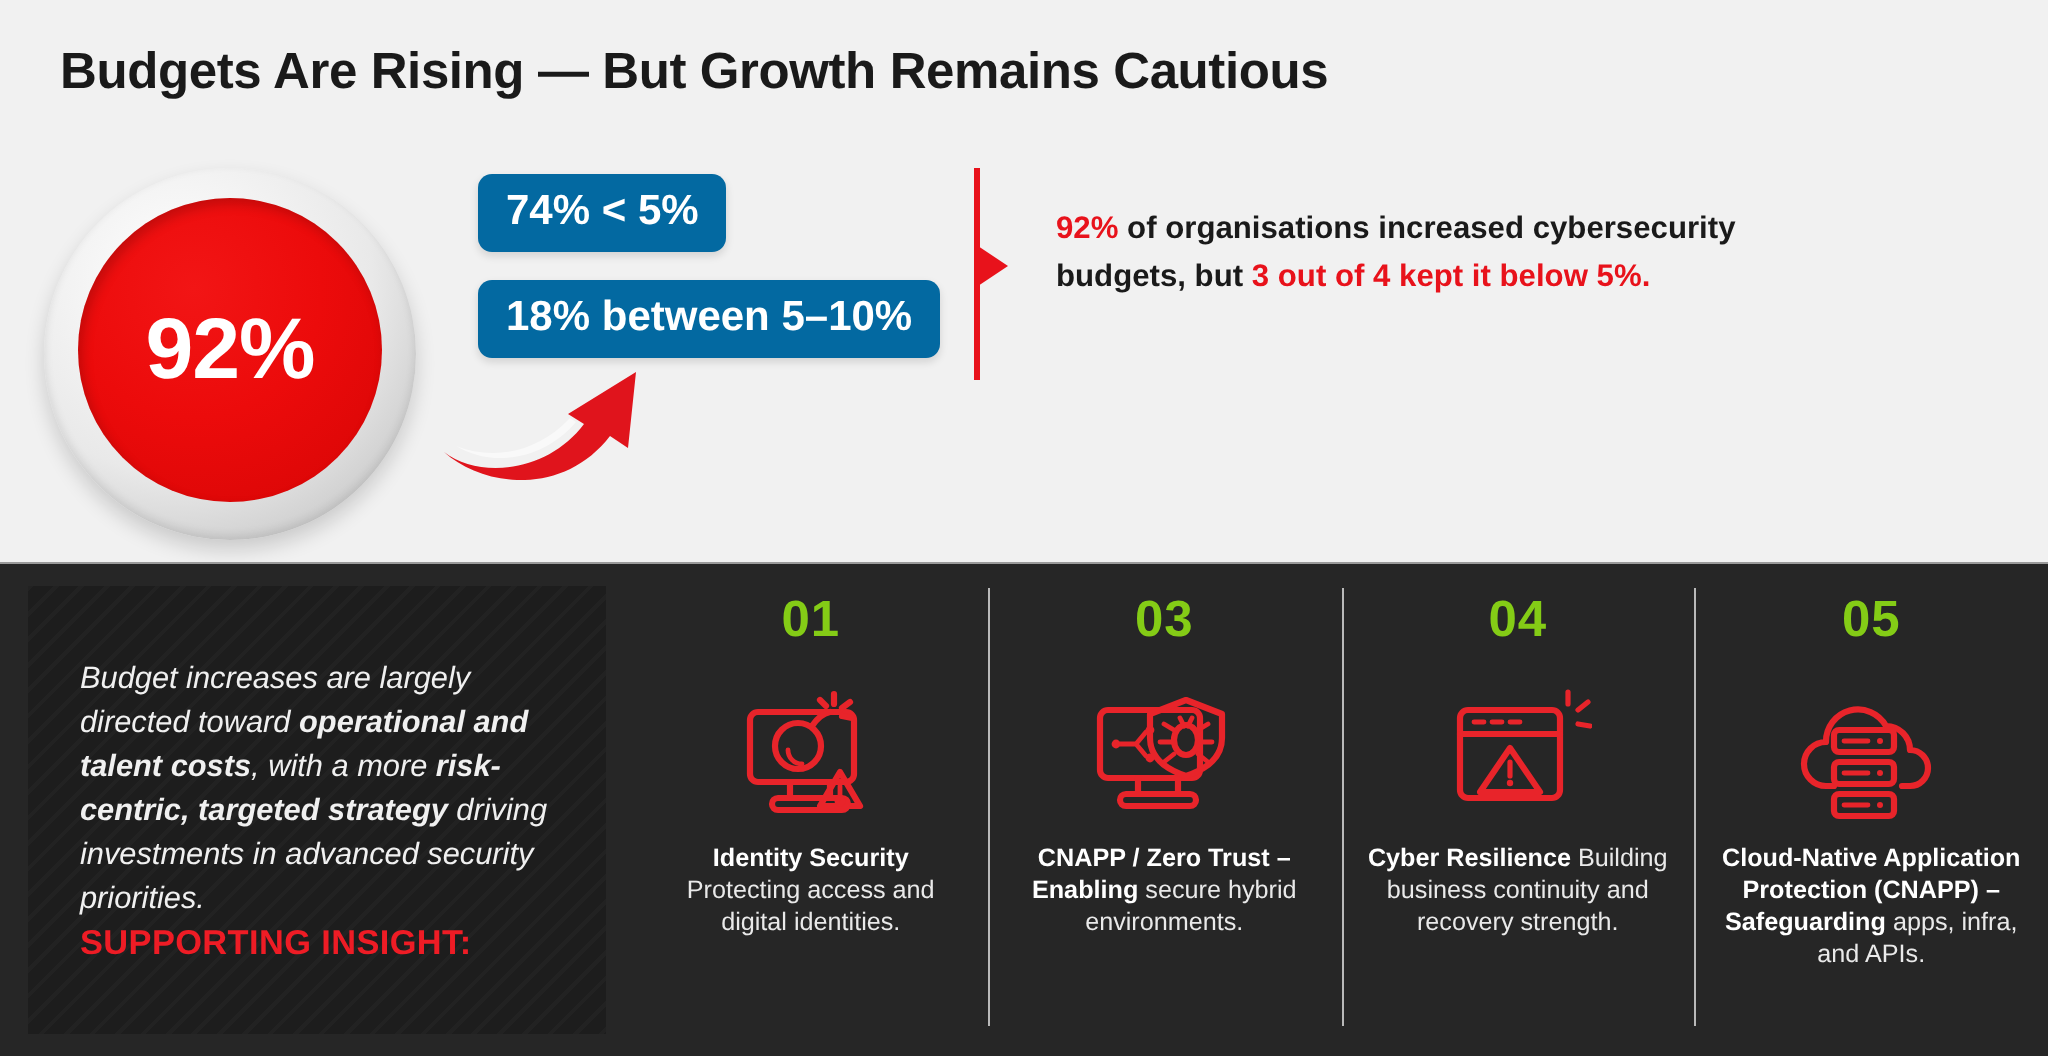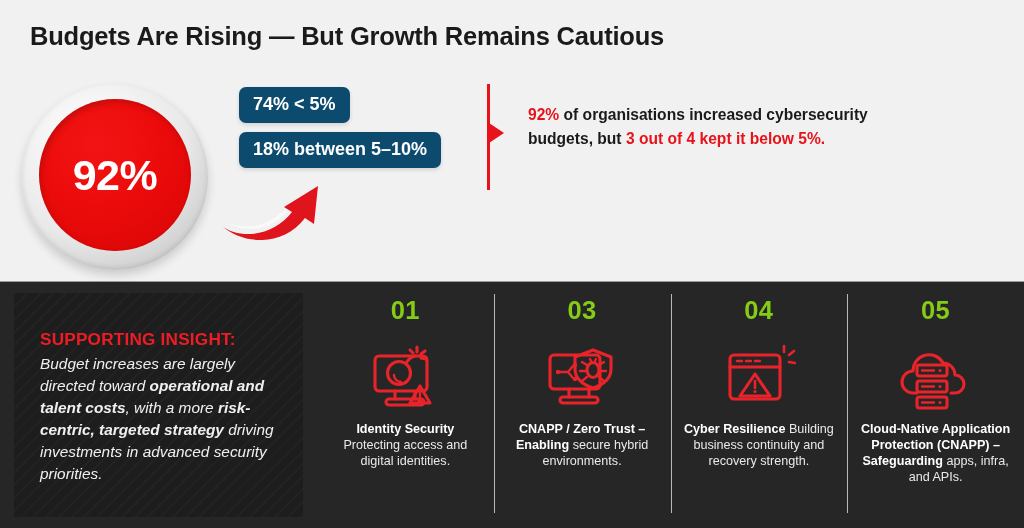--- a/index.html
+++ b/index.html
@@ -31,27 +31,27 @@
     position: absolute; left: 17px; top: 15px; width: 152px; height: 152px;
     border-radius: 50%;
     background: radial-gradient(circle at 38% 30%, #f21515 0%, #ec0b0b 45%, #d60505 100%);
     box-shadow: inset 2px 3px 6px rgba(0,0,0,.18);
     display: flex; align-items: center; justify-content: center;
   }
   #donut-value { color: #fff; font-size: 43px; font-weight: bold; letter-spacing: -0.5px; }
 
   
   .badge {
-    position: absolute; background: #0c4a6e; color: #fff;
-    font-size: 18px; font-weight: bold; border-radius: 7px;
+    position: absolute; background: #0369a1; color: #fff;
+    font-size: 21px; font-weight: bold; border-radius: 7px;
     padding: 7px 14px 8px 14px; white-space: nowrap;
     box-shadow: 0 2px 4px rgba(0,0,0,.13);
   }
   #badge-0 { left: 239px; top: 87px; }
-  #badge-1 { left: 239px; top: 132px; }
+  #badge-1 { left: 239px; top: 140px; }
 
   
   #curved-arrow { position: absolute; left: 218px; top: 178px; width: 112px; height: 62px; }
 
   
   #callout-line { position: absolute; left: 487px; top: 84px; width: 3px; height: 106px; background: #e8121b; }
   #callout-tri {
     position: absolute; left: 489px; top: 123px;
     width: 0; height: 0; border-top: 10px solid transparent;
     border-bottom: 10px solid transparent; border-left: 15px solid #e8121b;
@@ -132,24 +132,24 @@
     <div id="callout-tri"></div>
     <div id="callout-text">
       <span class="hl">92%</span><span> of organisations increased cybersecurity budgets, but </span><span class="hl">3 out of 4 kept it below 5%.</span>
     </div>
   </div>
 
   <div id="panel">
 
     <div id="insight-box">
       <div id="insight-inner">
-        <div id="insight-heading">SUPPORTING INSIGHT:</div>
         <div id="insight-body">
           <span>Budget increases are largely directed toward </span><b>operational and talent costs</b><span>, with a more </span><b>risk-centric, targeted strategy</b><span> driving investments in advanced security priorities.</span>
         </div>
+        <div id="insight-heading">SUPPORTING INSIGHT:</div>
       </div>
     </div>
 
     <div id="columns">
 
       <div class="col">
         <div class="col-num">01</div>
         <div class="col-icon">
           <svg width="74" height="70" viewBox="0 0 74 70" fill="none" stroke="#e8242a" stroke-width="3.1" stroke-linecap="round" stroke-linejoin="round">
             <rect x="7" y="13" width="52" height="35" rx="4"></rect>

